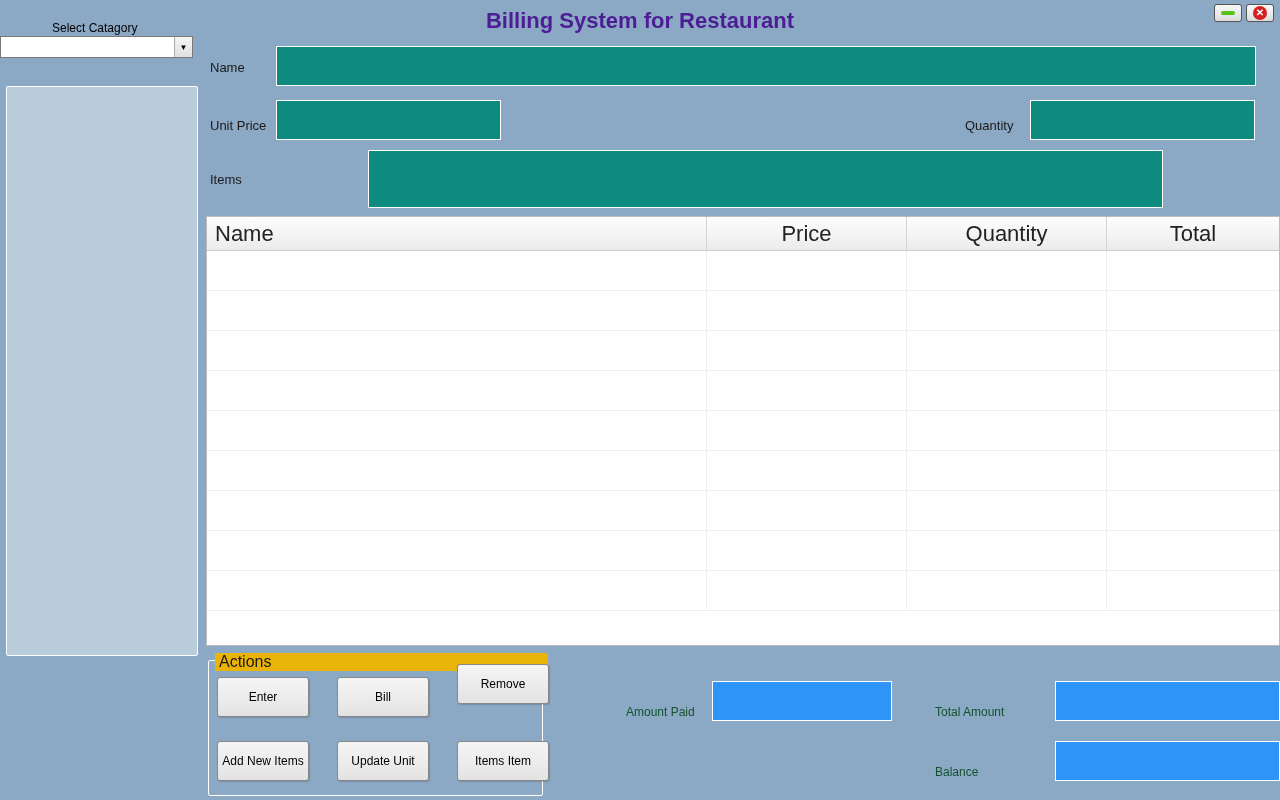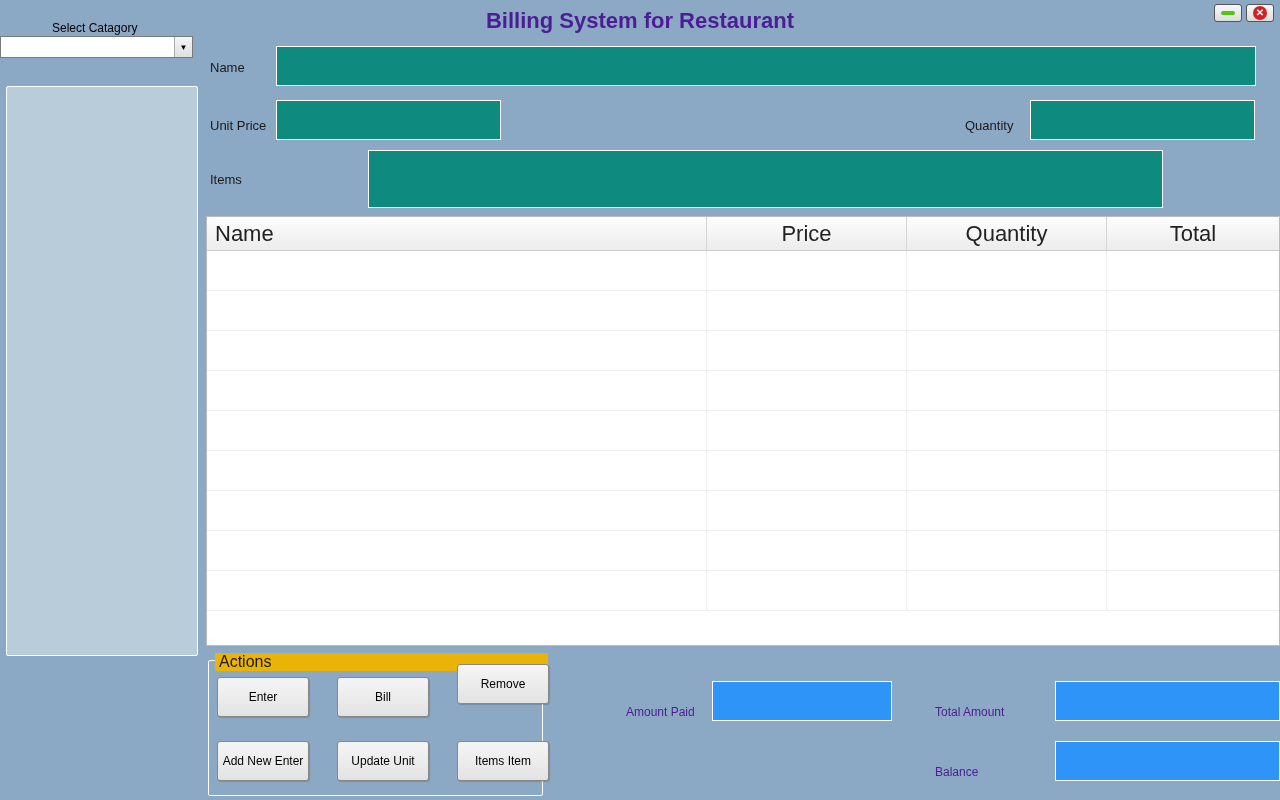--- a/index.html
+++ b/index.html
@@ -138,21 +138,21 @@
     border-radius:3px;
     font-size:12px;
     display:flex; align-items:center; justify-content:center;
     text-align:center;
     cursor:pointer;
     box-shadow:1px 1px 1px rgba(0,0,0,0.15);
   }
   .summary-label {
     position:absolute;
     font-size:12px;
-    color:#4c1d95;
+    color:#14532d;
   }
   .blue-input {
     position:absolute;
     background:#2f94f7;
     border:1px solid #fff;
     height:40px;
   }
 </style>
 </head>
 <body>
@@ -249,21 +249,21 @@
         <div class="c4"></div>
       </div>
   </div>
 </div>
 
 <div class="actions-group">
   <legend>Actions</legend>
   <div class="act-btn" style="top:16px; left:8px;">Enter</div>
   <div class="act-btn" style="top:16px; left:128px;">Bill</div>
   <div class="act-btn" style="top:3px; left:248px;">Remove</div>
-  <div class="act-btn" style="top:80px; left:8px;">Add New Enter</div>
+  <div class="act-btn" style="top:80px; left:8px;">Add New Items</div>
   <div class="act-btn" style="top:80px; left:128px;">Update Unit</div>
   <div class="act-btn" style="top:80px; left:248px;">Items Item</div>
 </div>
 
 <div class="summary-label" style="top:705px; left:626px;">Amount Paid</div>
 <div class="blue-input" style="top:681px; left:712px; width:180px;"></div>
 
 <div class="summary-label" style="top:705px; left:935px;">Total Amount</div>
 <div class="blue-input" style="top:681px; left:1055px; width:225px;"></div>
 

